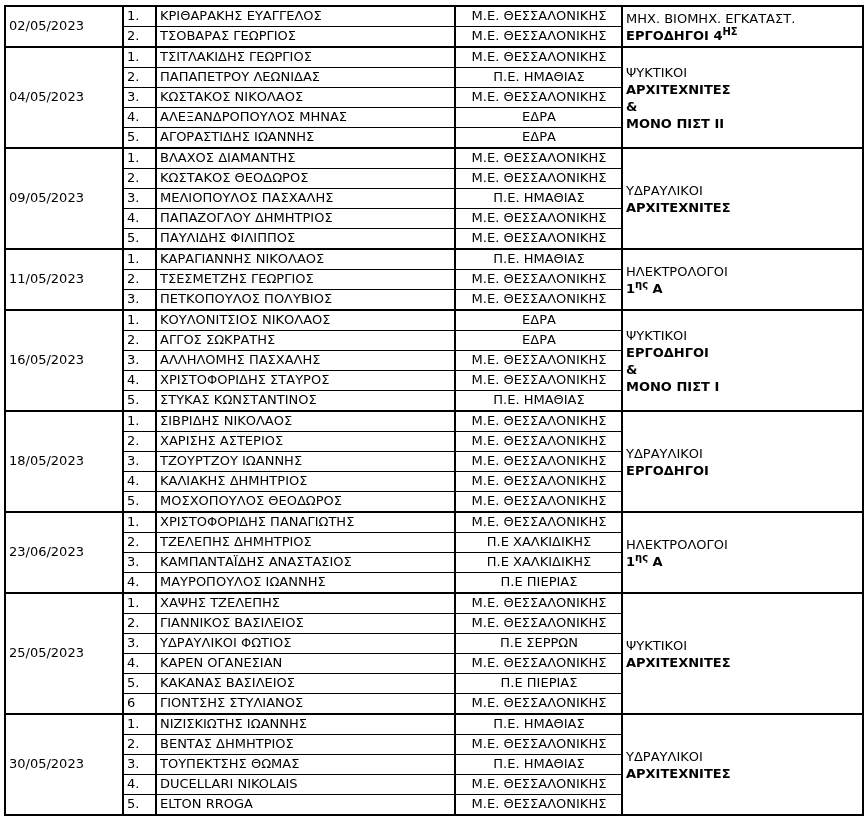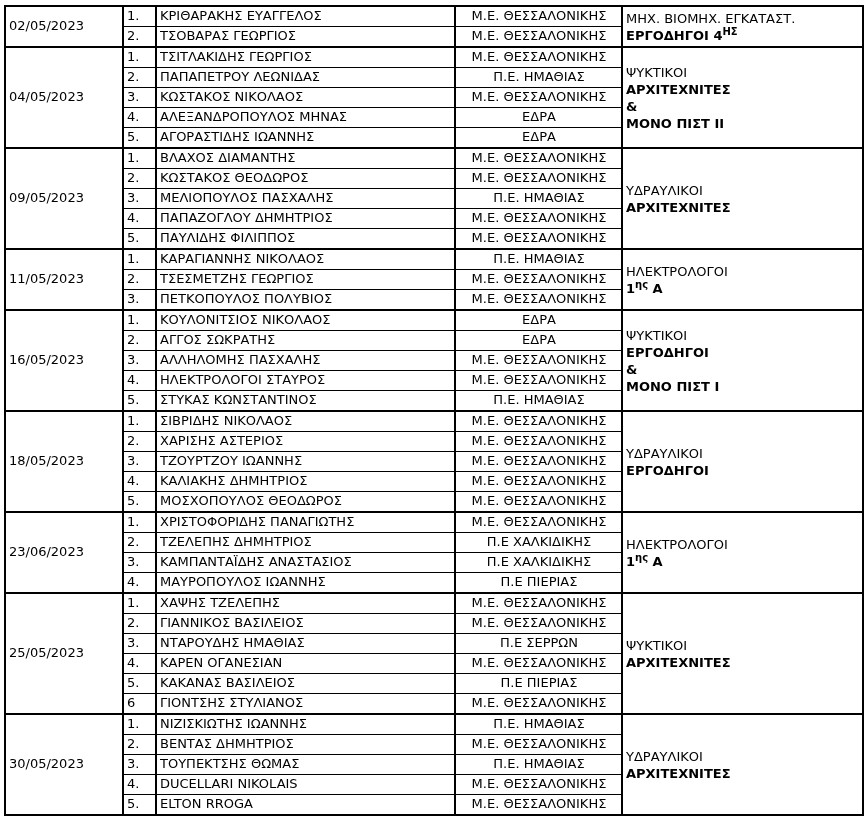--- a/index.html
+++ b/index.html
@@ -179,21 +179,21 @@
           <td class="col-name">ΑΓΓΟΣ ΣΩΚΡΑΤΗΣ</td>
           <td class="col-loc">ΕΔΡΑ</td>
         </tr>
         <tr>
           <td class="col-num">3.</td>
           <td class="col-name">ΑΛΛΗΛΟΜΗΣ ΠΑΣΧΑΛΗΣ</td>
           <td class="col-loc">Μ.Ε. ΘΕΣΣΑΛΟΝΙΚΗΣ</td>
         </tr>
         <tr>
           <td class="col-num">4.</td>
-          <td class="col-name">ΗΛΕΚΤΡΟΛΟΓΟΙ ΣΤΑΥΡΟΣ</td>
+          <td class="col-name">ΧΡΙΣΤΟΦΟΡΙΔΗΣ ΣΤΑΥΡΟΣ</td>
           <td class="col-loc">Μ.Ε. ΘΕΣΣΑΛΟΝΙΚΗΣ</td>
         </tr>
         <tr>
           <td class="col-num">5.</td>
           <td class="col-name">ΣΤΥΚΑΣ ΚΩΝΣΤΑΝΤΙΝΟΣ</td>
           <td class="col-loc">Π.Ε. ΗΜΑΘΙΑΣ</td>
         </tr>
         <tr class="group-start">
           <td class="col-date" rowspan="5">18/05/2023</td>
           <td class="col-num">1.</td>
@@ -259,21 +259,21 @@
             <div class="bold">ΑΡΧΙΤΕΧΝΙΤΕΣ</div>
           </td>
         </tr>
         <tr>
           <td class="col-num">2.</td>
           <td class="col-name">ΓΙΑΝΝΙΚΟΣ ΒΑΣΙΛΕΙΟΣ</td>
           <td class="col-loc">Μ.Ε. ΘΕΣΣΑΛΟΝΙΚΗΣ</td>
         </tr>
         <tr>
           <td class="col-num">3.</td>
-          <td class="col-name">ΝΤΑΡΟΥΔΗΣ ΗΜΑΘΙΑΣ</td>
+          <td class="col-name">ΥΔΡΑΥΛΙΚΟΙ ΦΩΤΙΟΣ</td>
           <td class="col-loc">Π.Ε ΣΕΡΡΩΝ</td>
         </tr>
         <tr>
           <td class="col-num">4.</td>
           <td class="col-name">ΚΑΡΕΝ ΟΓΑΝΕΣΙΑΝ</td>
           <td class="col-loc">Μ.Ε. ΘΕΣΣΑΛΟΝΙΚΗΣ</td>
         </tr>
         <tr>
           <td class="col-num">5.</td>
           <td class="col-name">ΚΑΚΑΝΑΣ ΒΑΣΙΛΕΙΟΣ</td>

